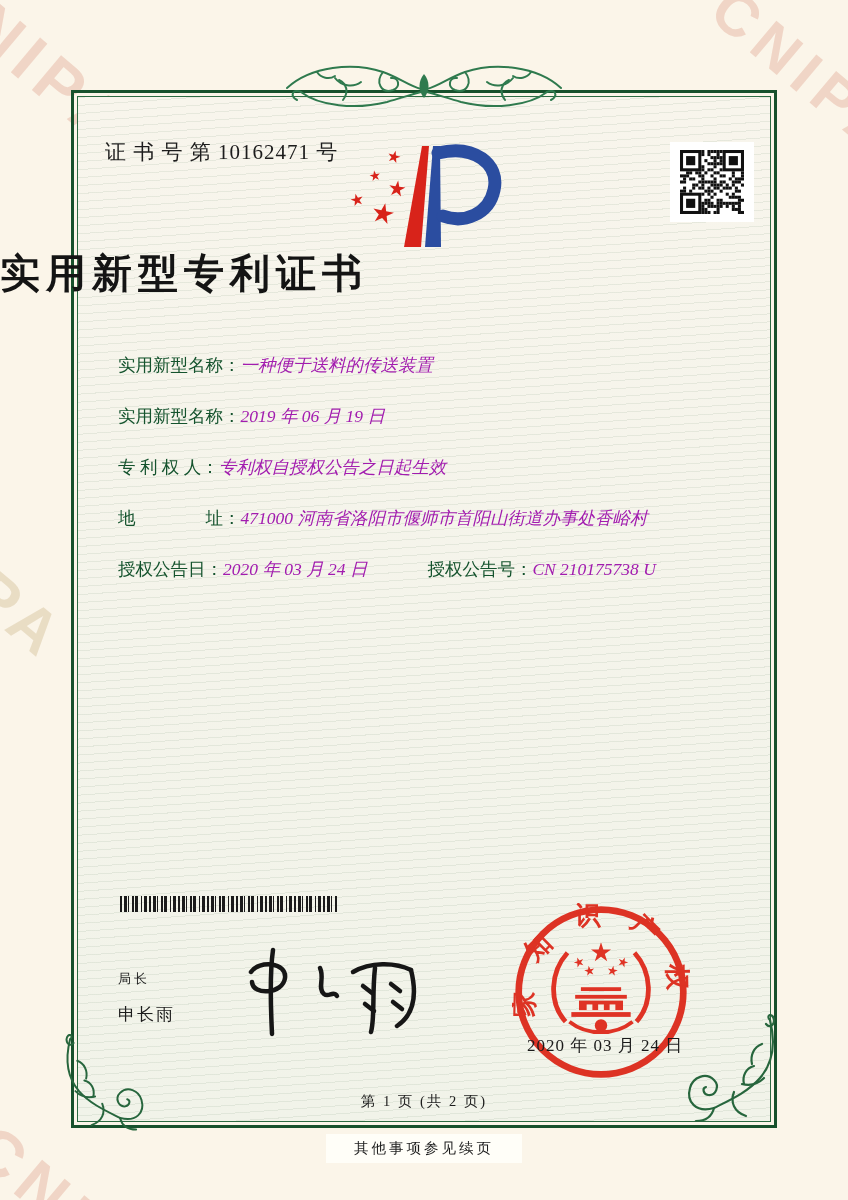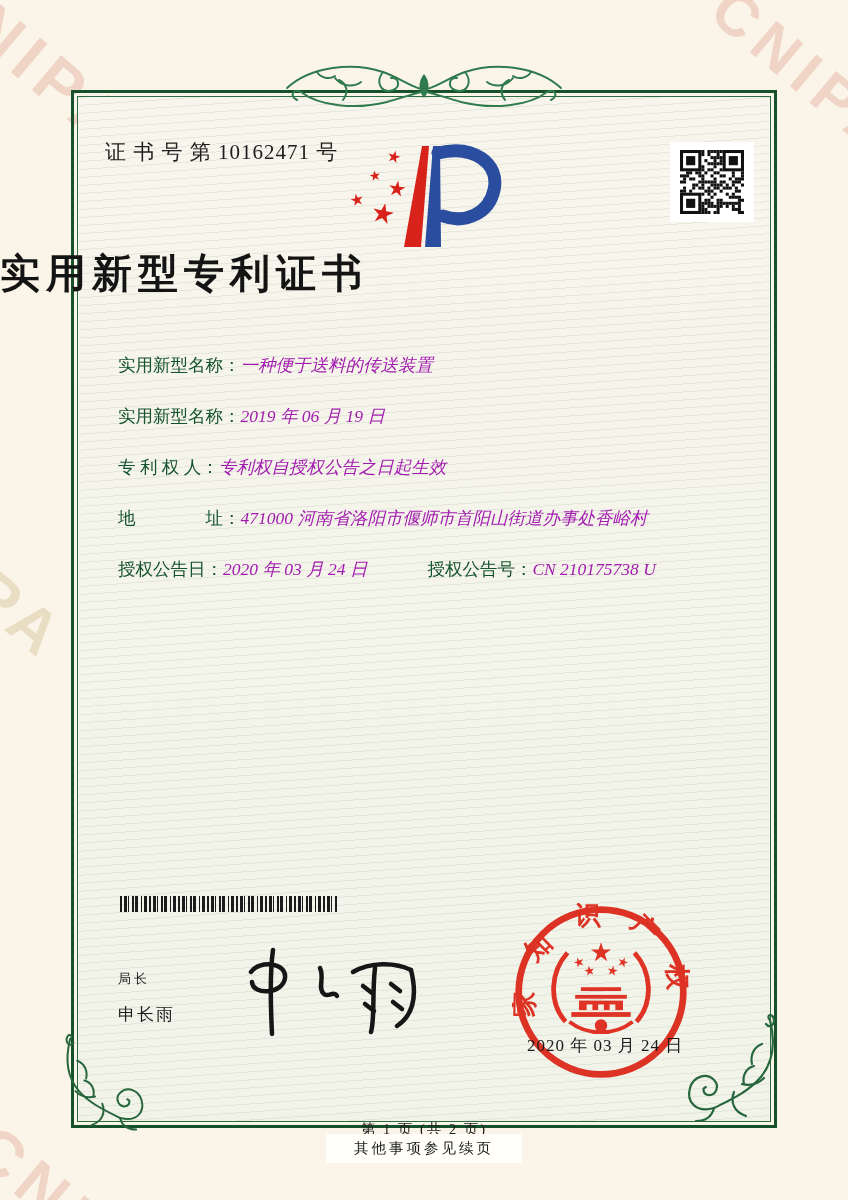--- a/index.html
+++ b/index.html
@@ -60,21 +60,21 @@
       #1b1b1b 15px 18px, rgba(0,0,0,0) 18px 21px,
       #1b1b1b 21px 22px, rgba(0,0,0,0) 22px 24px,
       #1b1b1b 24px 27px, rgba(0,0,0,0) 27px 29px);
   }
   .sig-title{left:118px; top:970px; font-size:13px; letter-spacing:3px;}
   .sig-name{left:118px; top:1003px; font-size:17px; letter-spacing:2px;}
   .seal-date{
     left:505px; top:1034px; width:200px; text-align:center;
     font-size:17px; color:#1a1a1a; letter-spacing:1px; z-index:5;
   }
-  .page-num{left:0; right:0; top:1092px; text-align:center; font-size:14.5px; letter-spacing:2px;margin-top:28px;}
+  .page-num{left:0; right:0; top:1092px; text-align:center; font-size:14.5px; letter-spacing:2px;}
   .bottom-note-wrap{left:0; right:0; top:1134px; text-align:center;}
   .bottom-note{
     display:inline-block; background:#fffef8; padding:5px 28px;
     font-size:14.5px; letter-spacing:3px;
   }
   svg{display:block;}
 </style>
 </head>
 <body>
 

